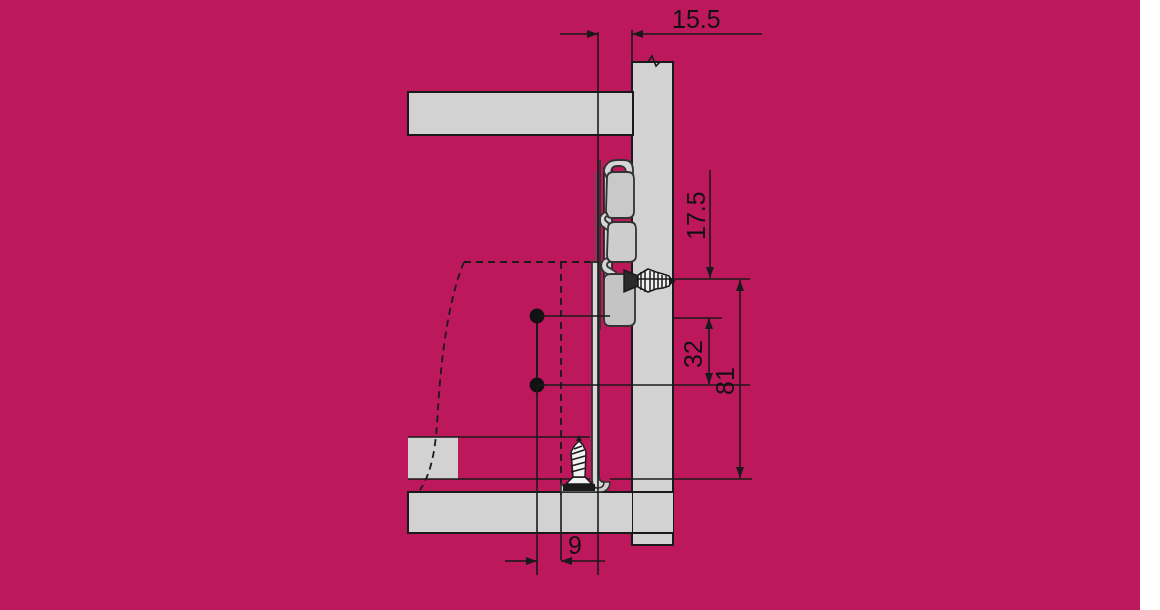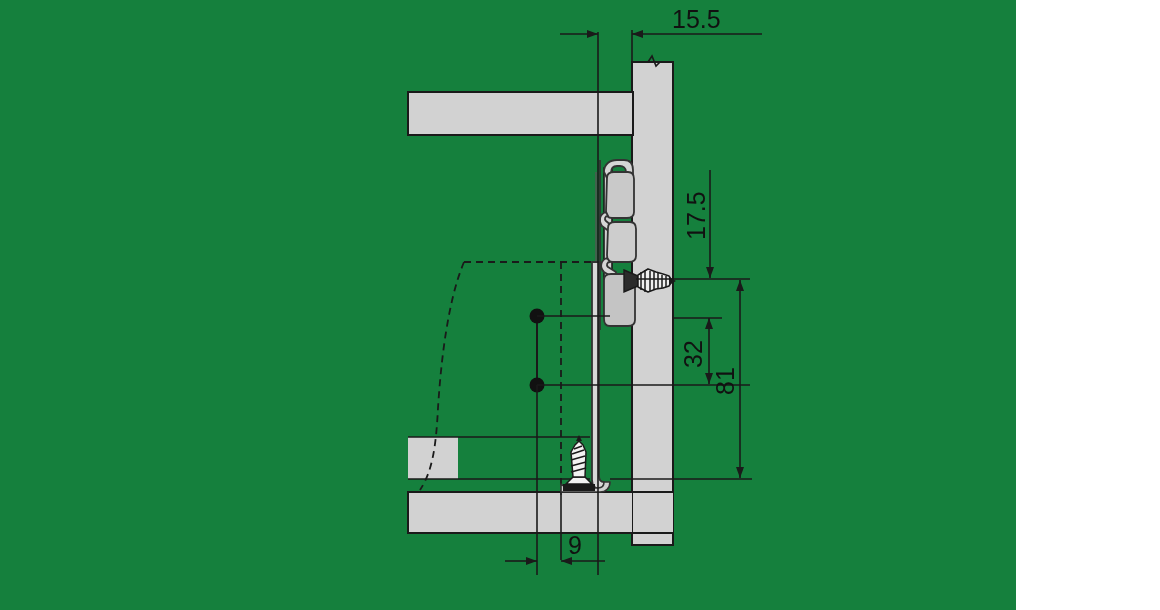--- a/index.html
+++ b/index.html
@@ -5,23 +5,23 @@
   html, body {
     margin: 0;
     padding: 0;
     background: #ffffff;
   }
   body {
     font-family: "Liberation Sans", sans-serif;
   }
   #drawing-root {
     position: relative;
-    width: 1016px;
+    width: 1140px;
     height: 610px;
-    background: #15803d;
+    background: #be185d;
     overflow: hidden;
   }
   #drawing-svg {
     position: absolute;
     left: 0;
     top: 0;
     width: 1160px;
     height: 610px;
     display: block;
   }

